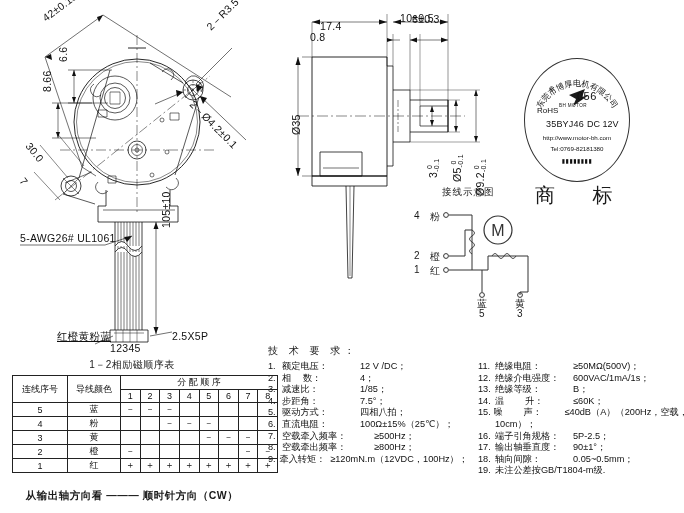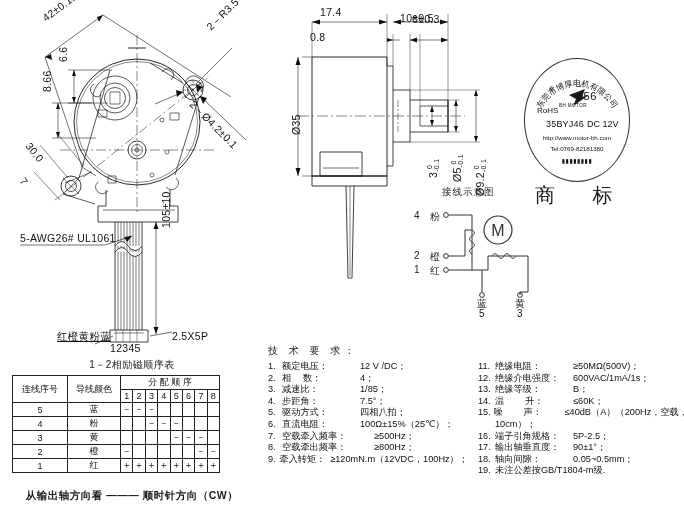--- a/index.html
+++ b/index.html
@@ -239,21 +239,21 @@
       <path d="M176 132 l-2 -6 l4 0 z" fill="#111" stroke="none"></path>
       <path d="M168 100 L180 100 M168 132 L180 132" stroke-width="0.4"></path>
 
       <path d="M196 90 L196 142" stroke-width="0.55"></path>
       <path d="M196 90 l-2 6 l4 0 z" fill="#111" stroke="none"></path>
       <path d="M196 142 l-2 -6 l4 0 z" fill="#111" stroke="none"></path>
       <path d="M130 90 L200 90 M130 142 L200 142" stroke-width="0.4"></path>
     </g>
   </svg>
 
-  <div class="abs dimtxt" style="left:40px;top:6px;">17.4</div>
+  <div class="abs dimtxt" style="left:40px;top:20px;">17.4</div>
   <div class="abs dimtxt" style="left:30px;top:31px;">0.8</div>
   <div class="abs dimtxt" style="left:120px;top:12px;">10±0.5</div>
   <div class="abs dimtxt" style="left:132px;top:13px;">6±0.3</div>
   <div class="abs dimtxt" style="left:10px;top:135px;">
     <span class="rot90" style="display:inline-block;">Ø35</span>
   </div>
 
   <div class="abs" style="left:143px;top:178px;">
     <span class="rot90" style="display:inline-block;white-space:nowrap;">
       <span class="dimtxt">3</span><span class="dimtxt sm" style="display:inline-block;line-height:7px;vertical-align:middle;">&nbsp;<sup style="font-size:7px">0</sup><sub style="font-size:7px;margin-left:-7px;">-0.1</sub></span>
@@ -443,21 +443,21 @@
         <span style="width:17px">19.</span>
         <span class="spec-lbl" style="width:auto">未注公差按GB/T1804-m级.</span>
       </div>
     </div>
   </div>
 </div>
 
 <div class="abs" style="left:12px;top:358px;width:240px;">
   <div class="tbl-title" style="margin-bottom:3px;">1－2相励磁顺序表</div>
 
-  <table class="phase" style="width:208px;padding-left:11px;">
+  <table class="phase" style="width:266px;padding-left:11px;">
     <tbody>
         <tr>
       <th rowspan="2" style="width:54px;">连线序号</th>
       <th rowspan="2" style="width:52px;">导线颜色</th>
       <th colspan="8">分 配 顺 序</th>
     </tr>
     <tr>
       <th>1</th>
       <th>2</th>
       <th>3</th>

